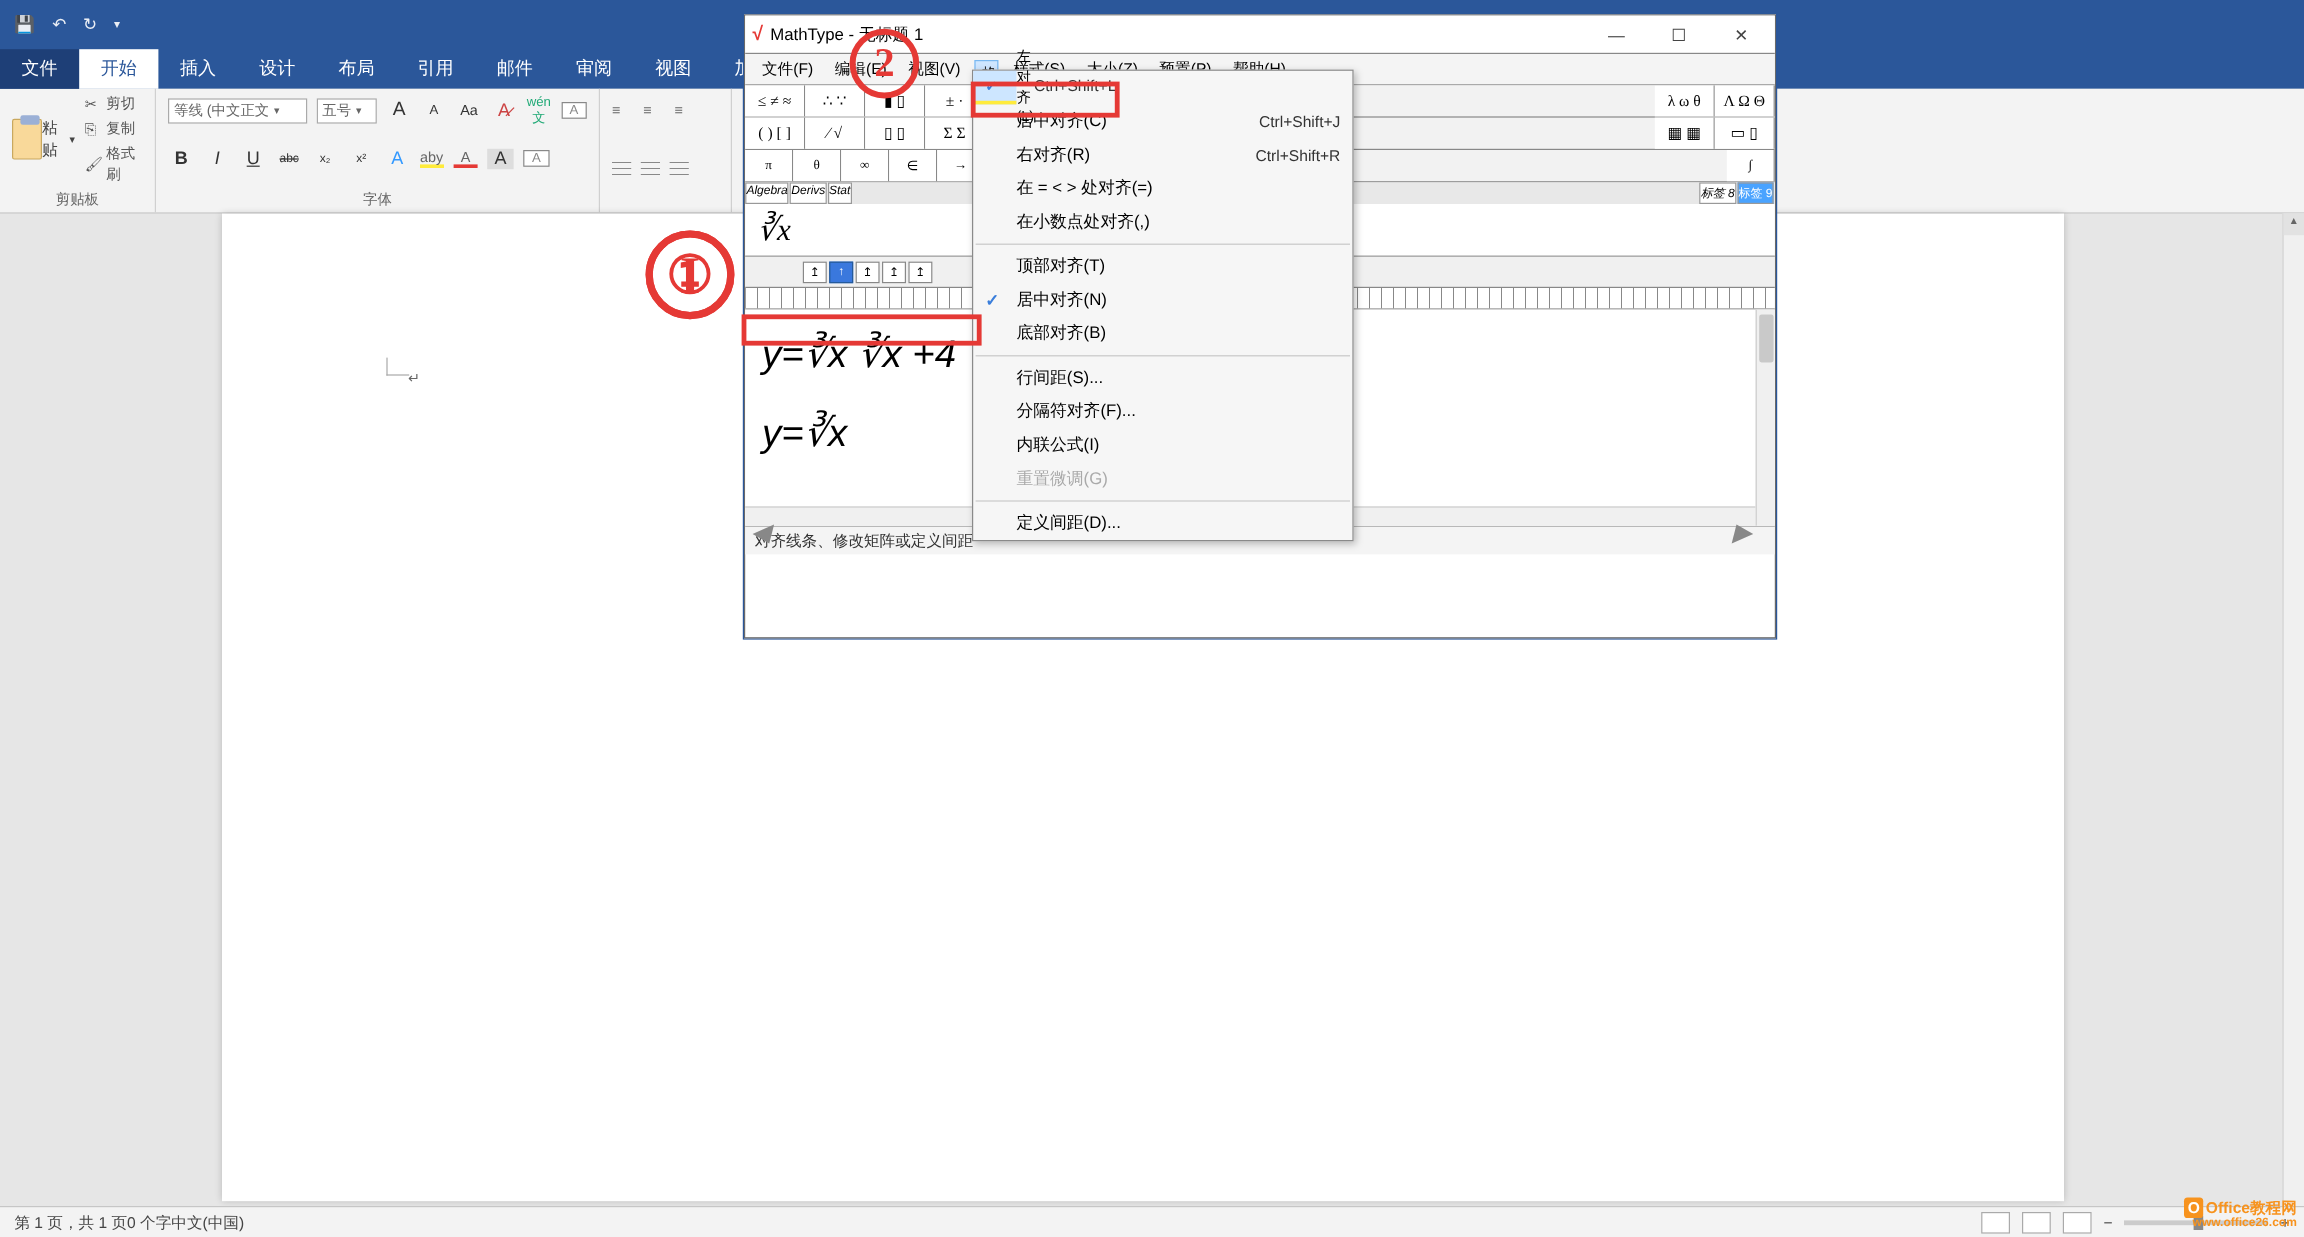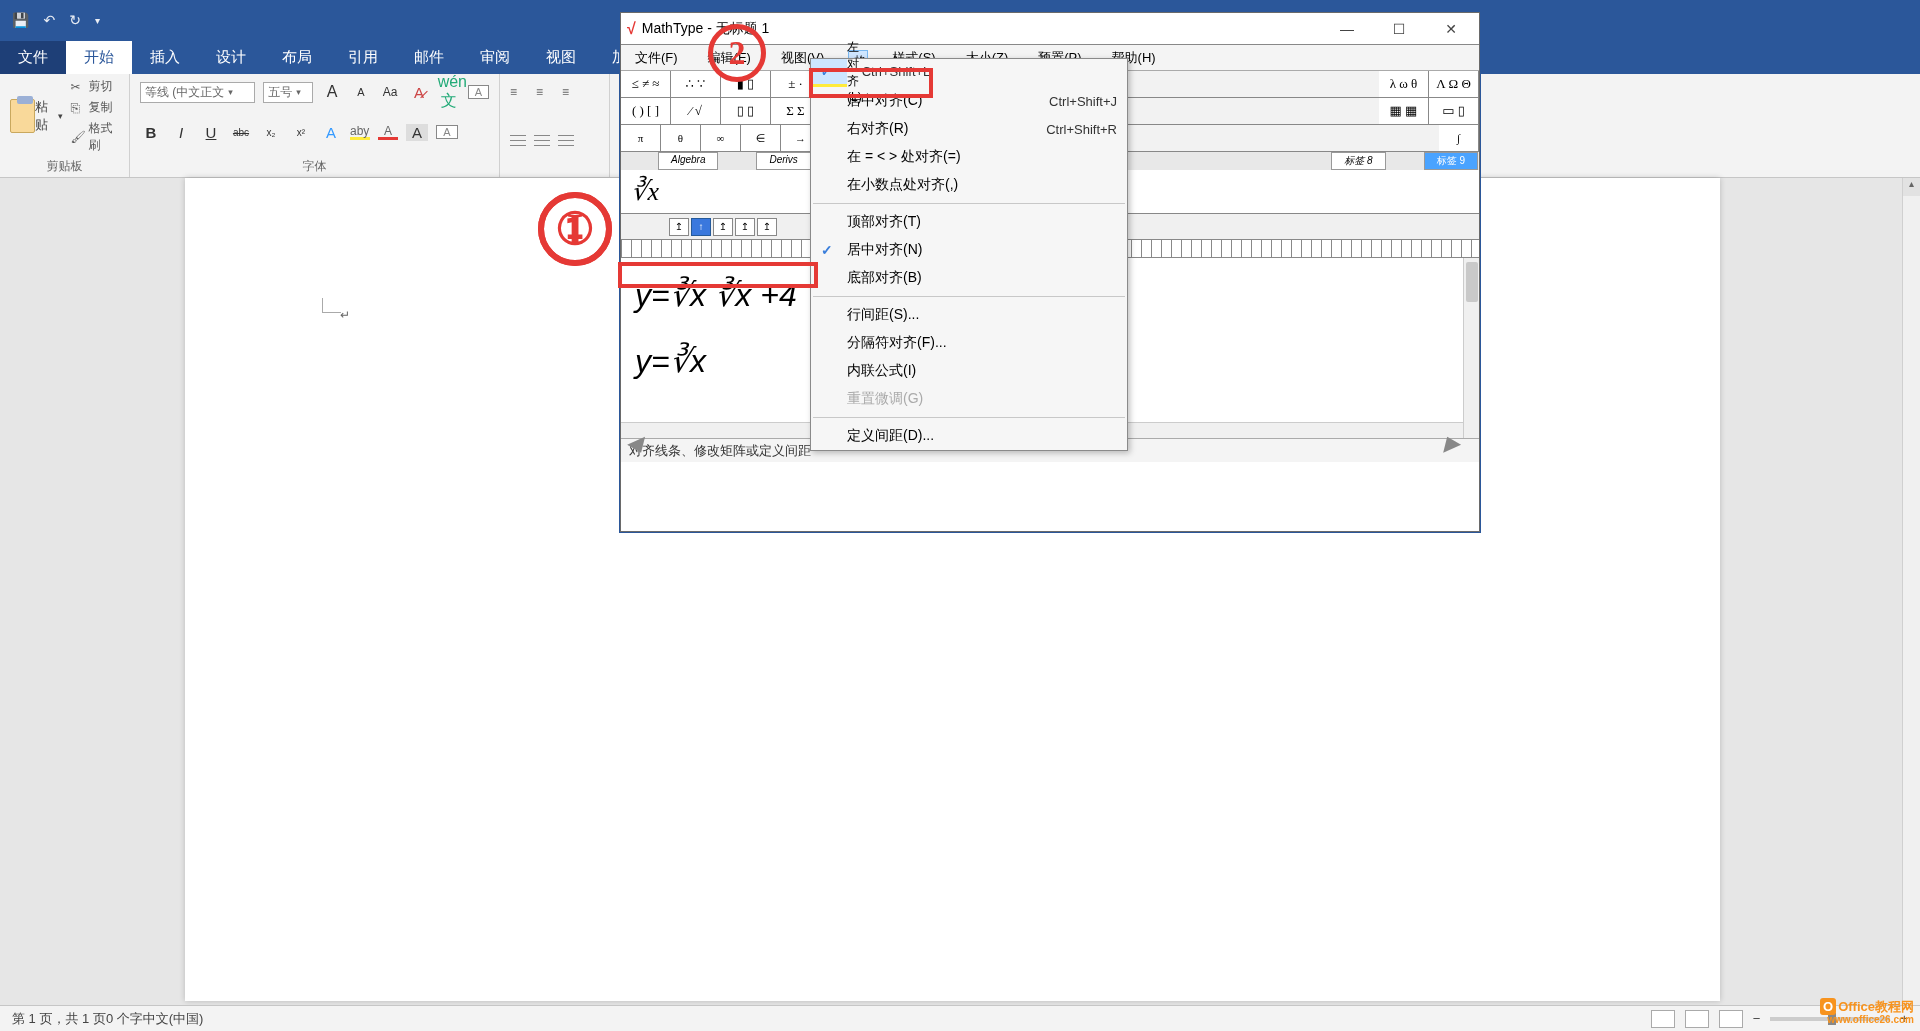--- a/index.html
+++ b/index.html
@@ -45,31 +45,31 @@
   
   .ann-circle { position:absolute; border:6px solid #e53935; border-radius:50%; width:74px; height:74px; display:flex; align-items:center; justify-content:center; font-size:44px; color:#e53935; font-weight:bold; font-family:"Times New Roman",serif; background:transparent; }
   .ann-rect { position:absolute; border:4px solid #e53935; }
 
   
   .mt-window { position:absolute; top:12px; left:620px; width:860px; height:520px; background:#fff; border:1px solid #6a6a6a; box-shadow:0 0 0 1px #2b579a; z-index:50; }
   .mt-title { height:32px; background:#fff; border-bottom:1px solid #888; display:flex; align-items:center; padding:0 6px; font-size:14px; }
   .mt-title .logo { color:#e53935; font-weight:bold; margin-right:6px; font-size:16px; }
   .mt-title .buttons { margin-left:auto; display:flex; gap:24px; font-size:14px; color:#444; padding-right:8px; }
   .mt-title .buttons span { width:28px; text-align:center; }
-  .mt-menubar { height:26px; background:#f4f4f4; display:flex; align-items:center; font-size:13px; gap:18px; padding-left:8px; border-bottom:1px solid #aaa; position:relative; }
+  .mt-menubar { height:26px; background:#f4f4f4; display:flex; align-items:center; font-size:13px; gap:6px; padding-left:8px; border-bottom:1px solid #aaa; position:relative; }
   .mt-menubar .mitem { padding:3px 6px; }
   .mt-menubar .mitem.hl { background:#cfe6ff; border:1px solid #7ab8f0; padding:2px 5px; }
 
   
   .mt-palette { background:#f2f2f2; }
   .pal-row { display:flex; border-bottom:1px solid #888; }
   .pal-cell { border-right:1px solid #888; height:26px; display:flex; align-items:center; justify-content:center; font-size:13px; font-family:"Times New Roman",serif; padding:0 6px; min-width:50px; background:#fff; }
   .pal-cell.small { font-size:11px; min-width:40px; }
   .tab-strip { display:flex; background:#e8e8e8; font-size:10px; font-style:italic; }
-  .tab-strip .t { border:1px solid #999; padding:1px 12px; background:#fff; margin-right:1px;margin-left:37px; }
+  .tab-strip .t { border:1px solid #999; padding:1px 0; background:#fff; margin-right:1px; }
   .tab-strip .t.sel { background:#4aa3ff; color:#fff; font-style:normal; }
 
   
   .mt-sample { border-bottom:1px solid #888; padding:6px 10px; font-family:"Times New Roman",serif; font-size:26px; font-style:italic; background:#fff; }
   .mt-stylebar { height:26px; border-bottom:1px solid #888; background:#f0f0f0; display:flex; align-items:center; padding-left:48px; gap:2px; }
   .mt-stylebar .sb { width:20px; height:18px; border:1px solid #888; background:#fff; display:flex; align-items:center; justify-content:center; font-size:10px; }
   .mt-stylebar .sb.active { background:#3a78dd; color:#fff; border-color:#255a9a; }
 
   .mt-ruler { height:18px; background:#fff; border-bottom:1px solid #888; background-image:repeating-linear-gradient(90deg,#888 0 1px,transparent 1px 10px); position:relative; }
   .mt-ruler::after{content:'';position:absolute;left:0;top:8px;width:100%;height:1px;}
@@ -167,21 +167,21 @@
           <span class="dd">▾</span>
         </span>
       <span class="font-select" style="width:52px;">
           <span>五号</span>
           <span class="dd">▾</span>
         </span>
       <span class="fmt" style="font-size:16px;">A</span>
       <span class="fmt" style="font-size:11px;">A</span>
       <span class="fmt" style="font-size:12px;">Aa</span>
       <span class="fmt" style="color:#c44;">A̷</span>
-      <span class="fmt" style="font-size:16px;color:#2a7;">wén<br>文</span>
+      <span class="fmt" style="font-size:11px;color:#2a7;">wén<br>文</span>
       <span class="fmt box">A</span>
     </div>
     <div class="ribbon-row">
       <span class="fmt" style="font-weight:bold;">B</span>
       <span class="fmt" style="font-style:italic;">I</span>
       <span class="fmt" style="text-decoration:underline;">U</span>
       <span class="fmt small" style="text-decoration:line-through;">abc</span>
       <span class="fmt small">x₂</span>
       <span class="fmt small">x²</span>
       <span class="fmt" style="color:#39f;">A</span>

